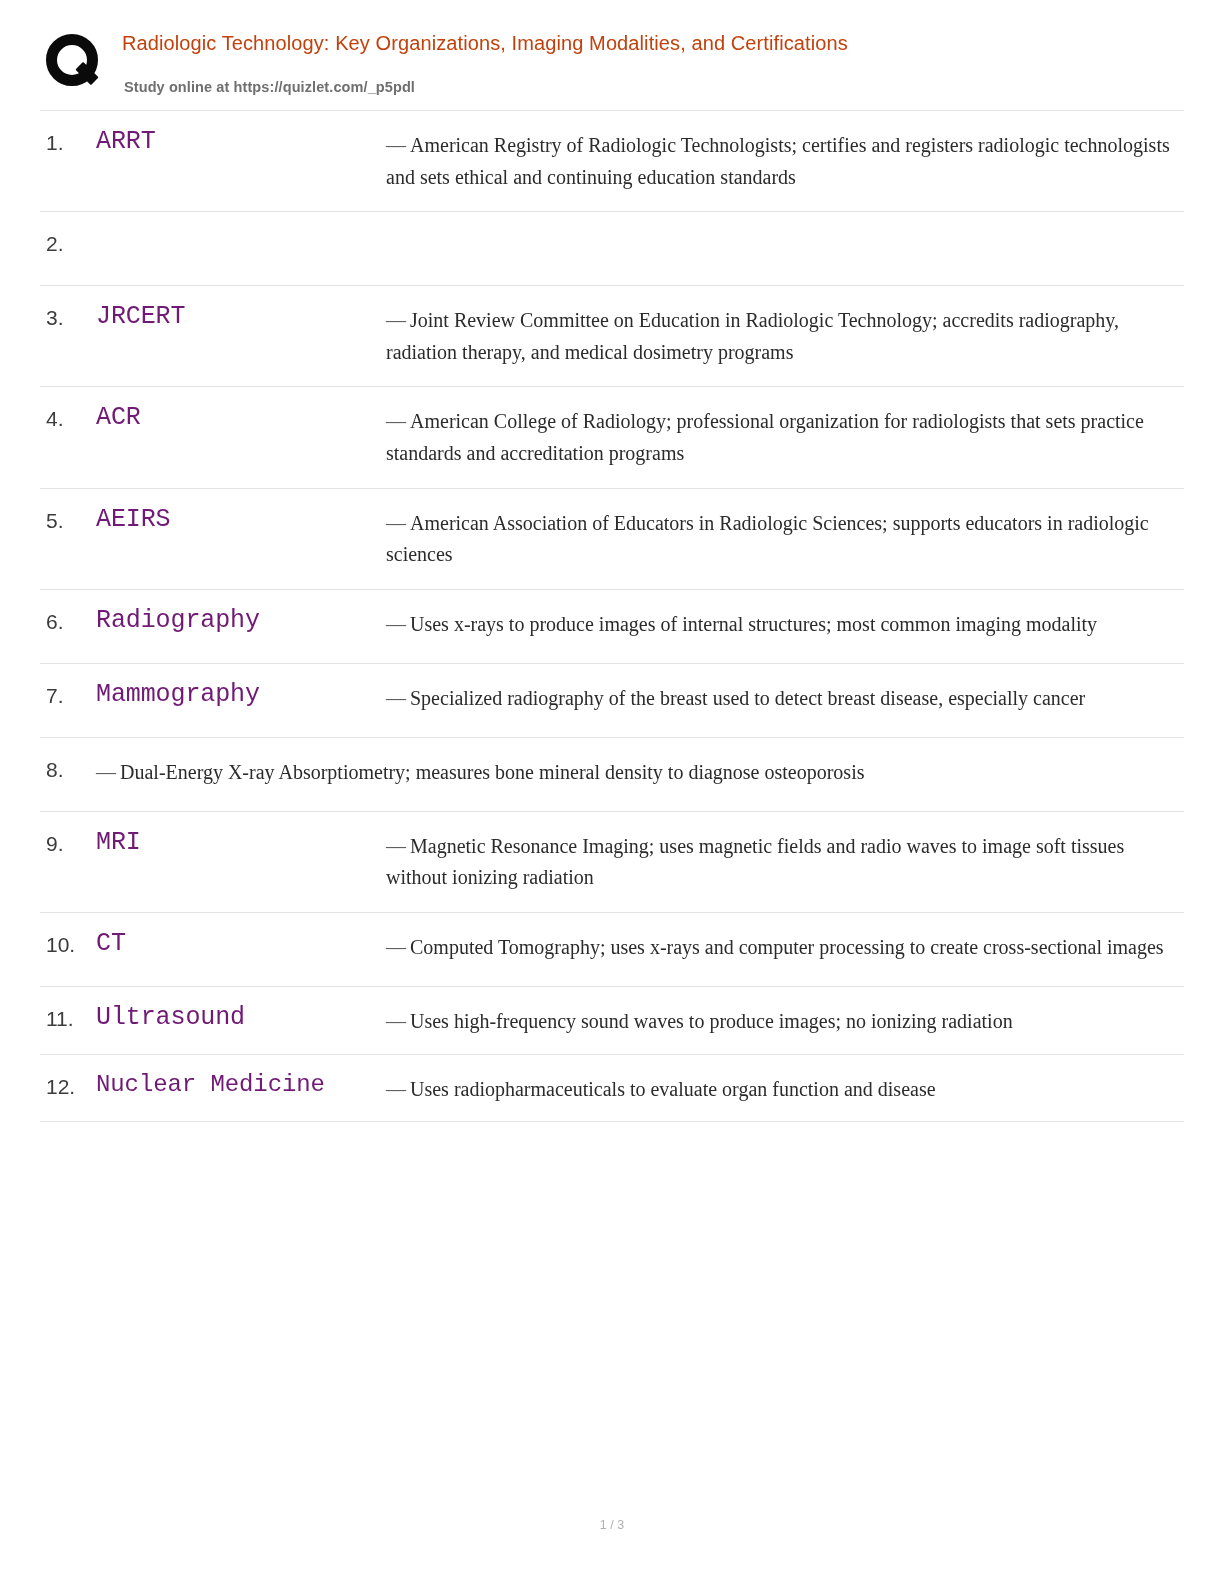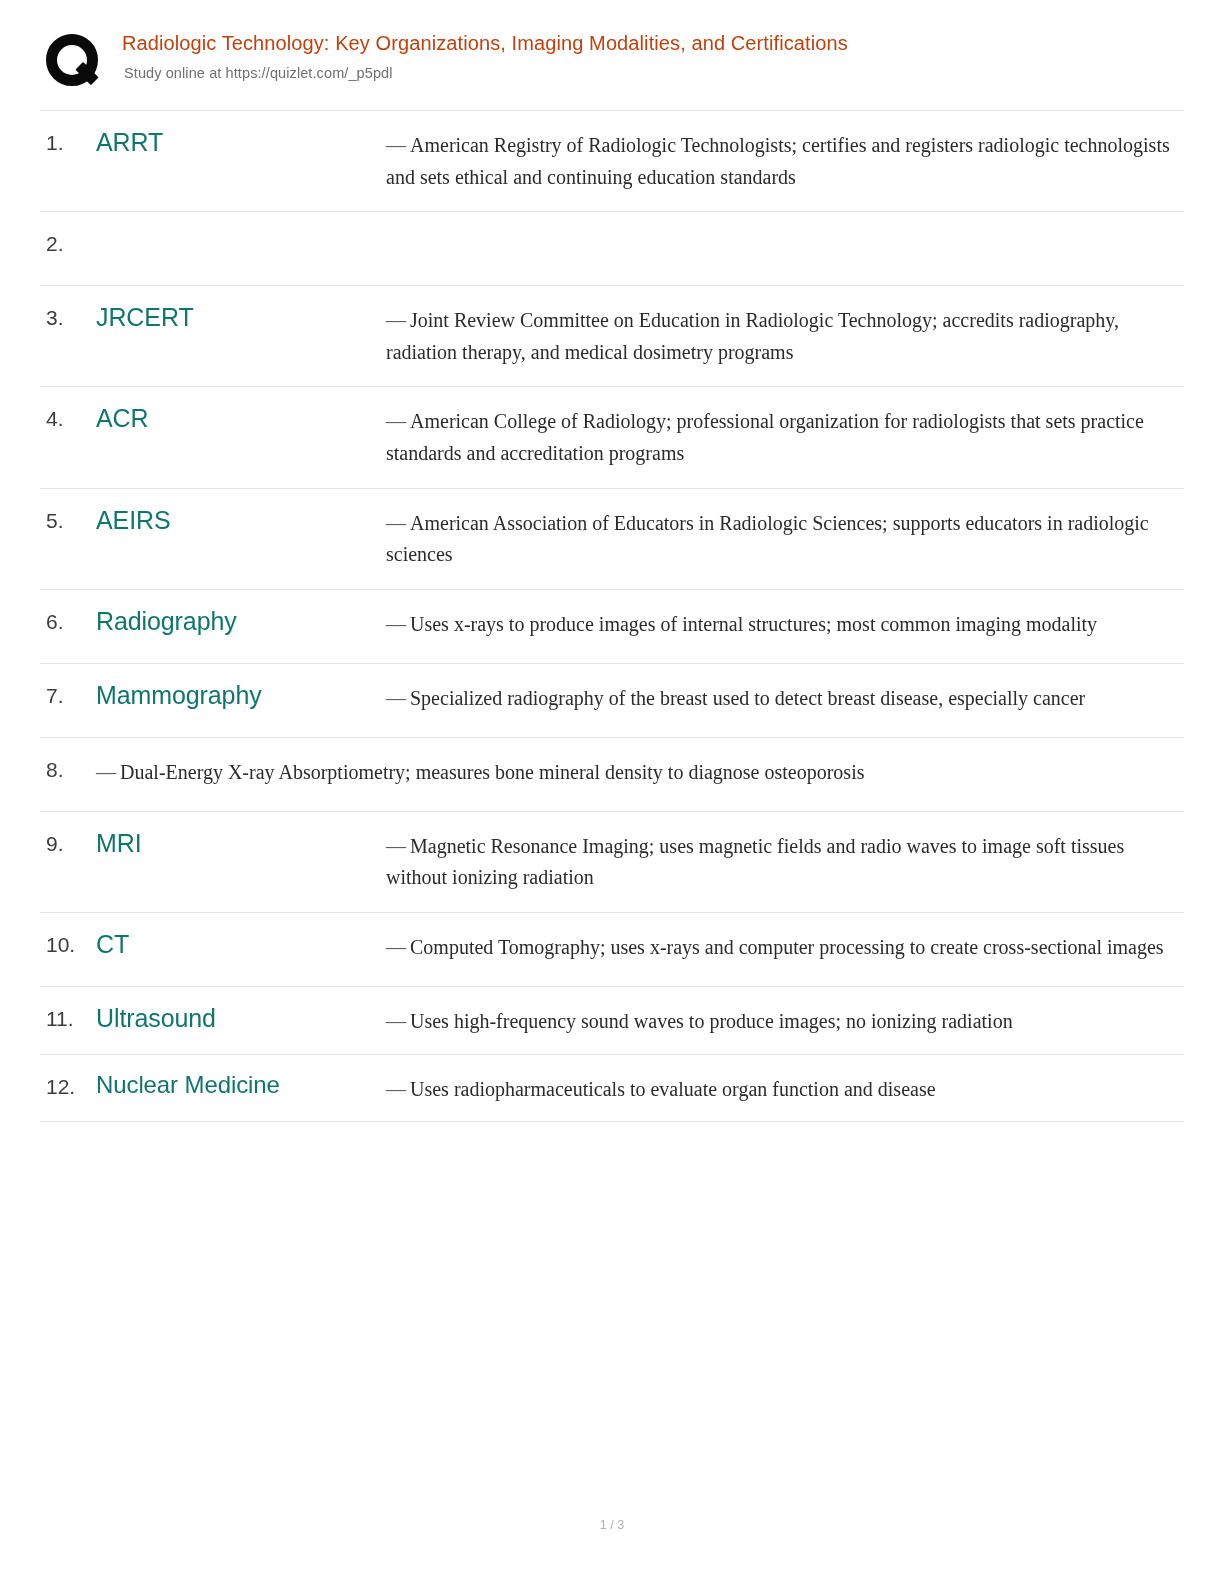--- a/index.html
+++ b/index.html
@@ -64,25 +64,25 @@
   .doc-title {
     font-size: 20px;
     line-height: 1.36;
     font-weight: 400;
     color: #c2410c;
     letter-spacing: 0.1px;
     white-space: nowrap;
     overflow: visible;
   }
   .doc-sub {
-    margin-top: 8px;
+    margin-top: 22px;
     margin-left: 2px;
     font-size: 14.5px;
     color: #6f6f6f;
-    font-weight: 400;
+    font-weight: 700;
     letter-spacing: 0.1px;
   }
 
   
   .cards {
     margin-top: 12px;
     border-top: 1px solid #e3e3e3;
   }
   .row {
     display: flex;
@@ -103,27 +103,28 @@
     color: #3c3c3c;
     text-align: left;
     padding-left: 6px;
     padding-top: 4px;
     box-sizing: border-box;
     font-weight: 400;
   }
   .term {
     flex: 0 0 290px;
     font-size: 25px;
-    color: #0f766e;
+    color: #701a75;
     font-weight: 400;
     line-height: 1.2;
     padding-top: 0px;
     padding-right: 8px;
     box-sizing: border-box;
     letter-spacing: -0.1px;
+    font-family: Liberation Mono, monospace;
   }
   .term.small {
     font-size: 24px;
   }
   .def {
     flex: 1 1 auto;
     font-size: 20px;
     line-height: 1.58;
     color: #2b2b2b;
     padding-top: 3px;

